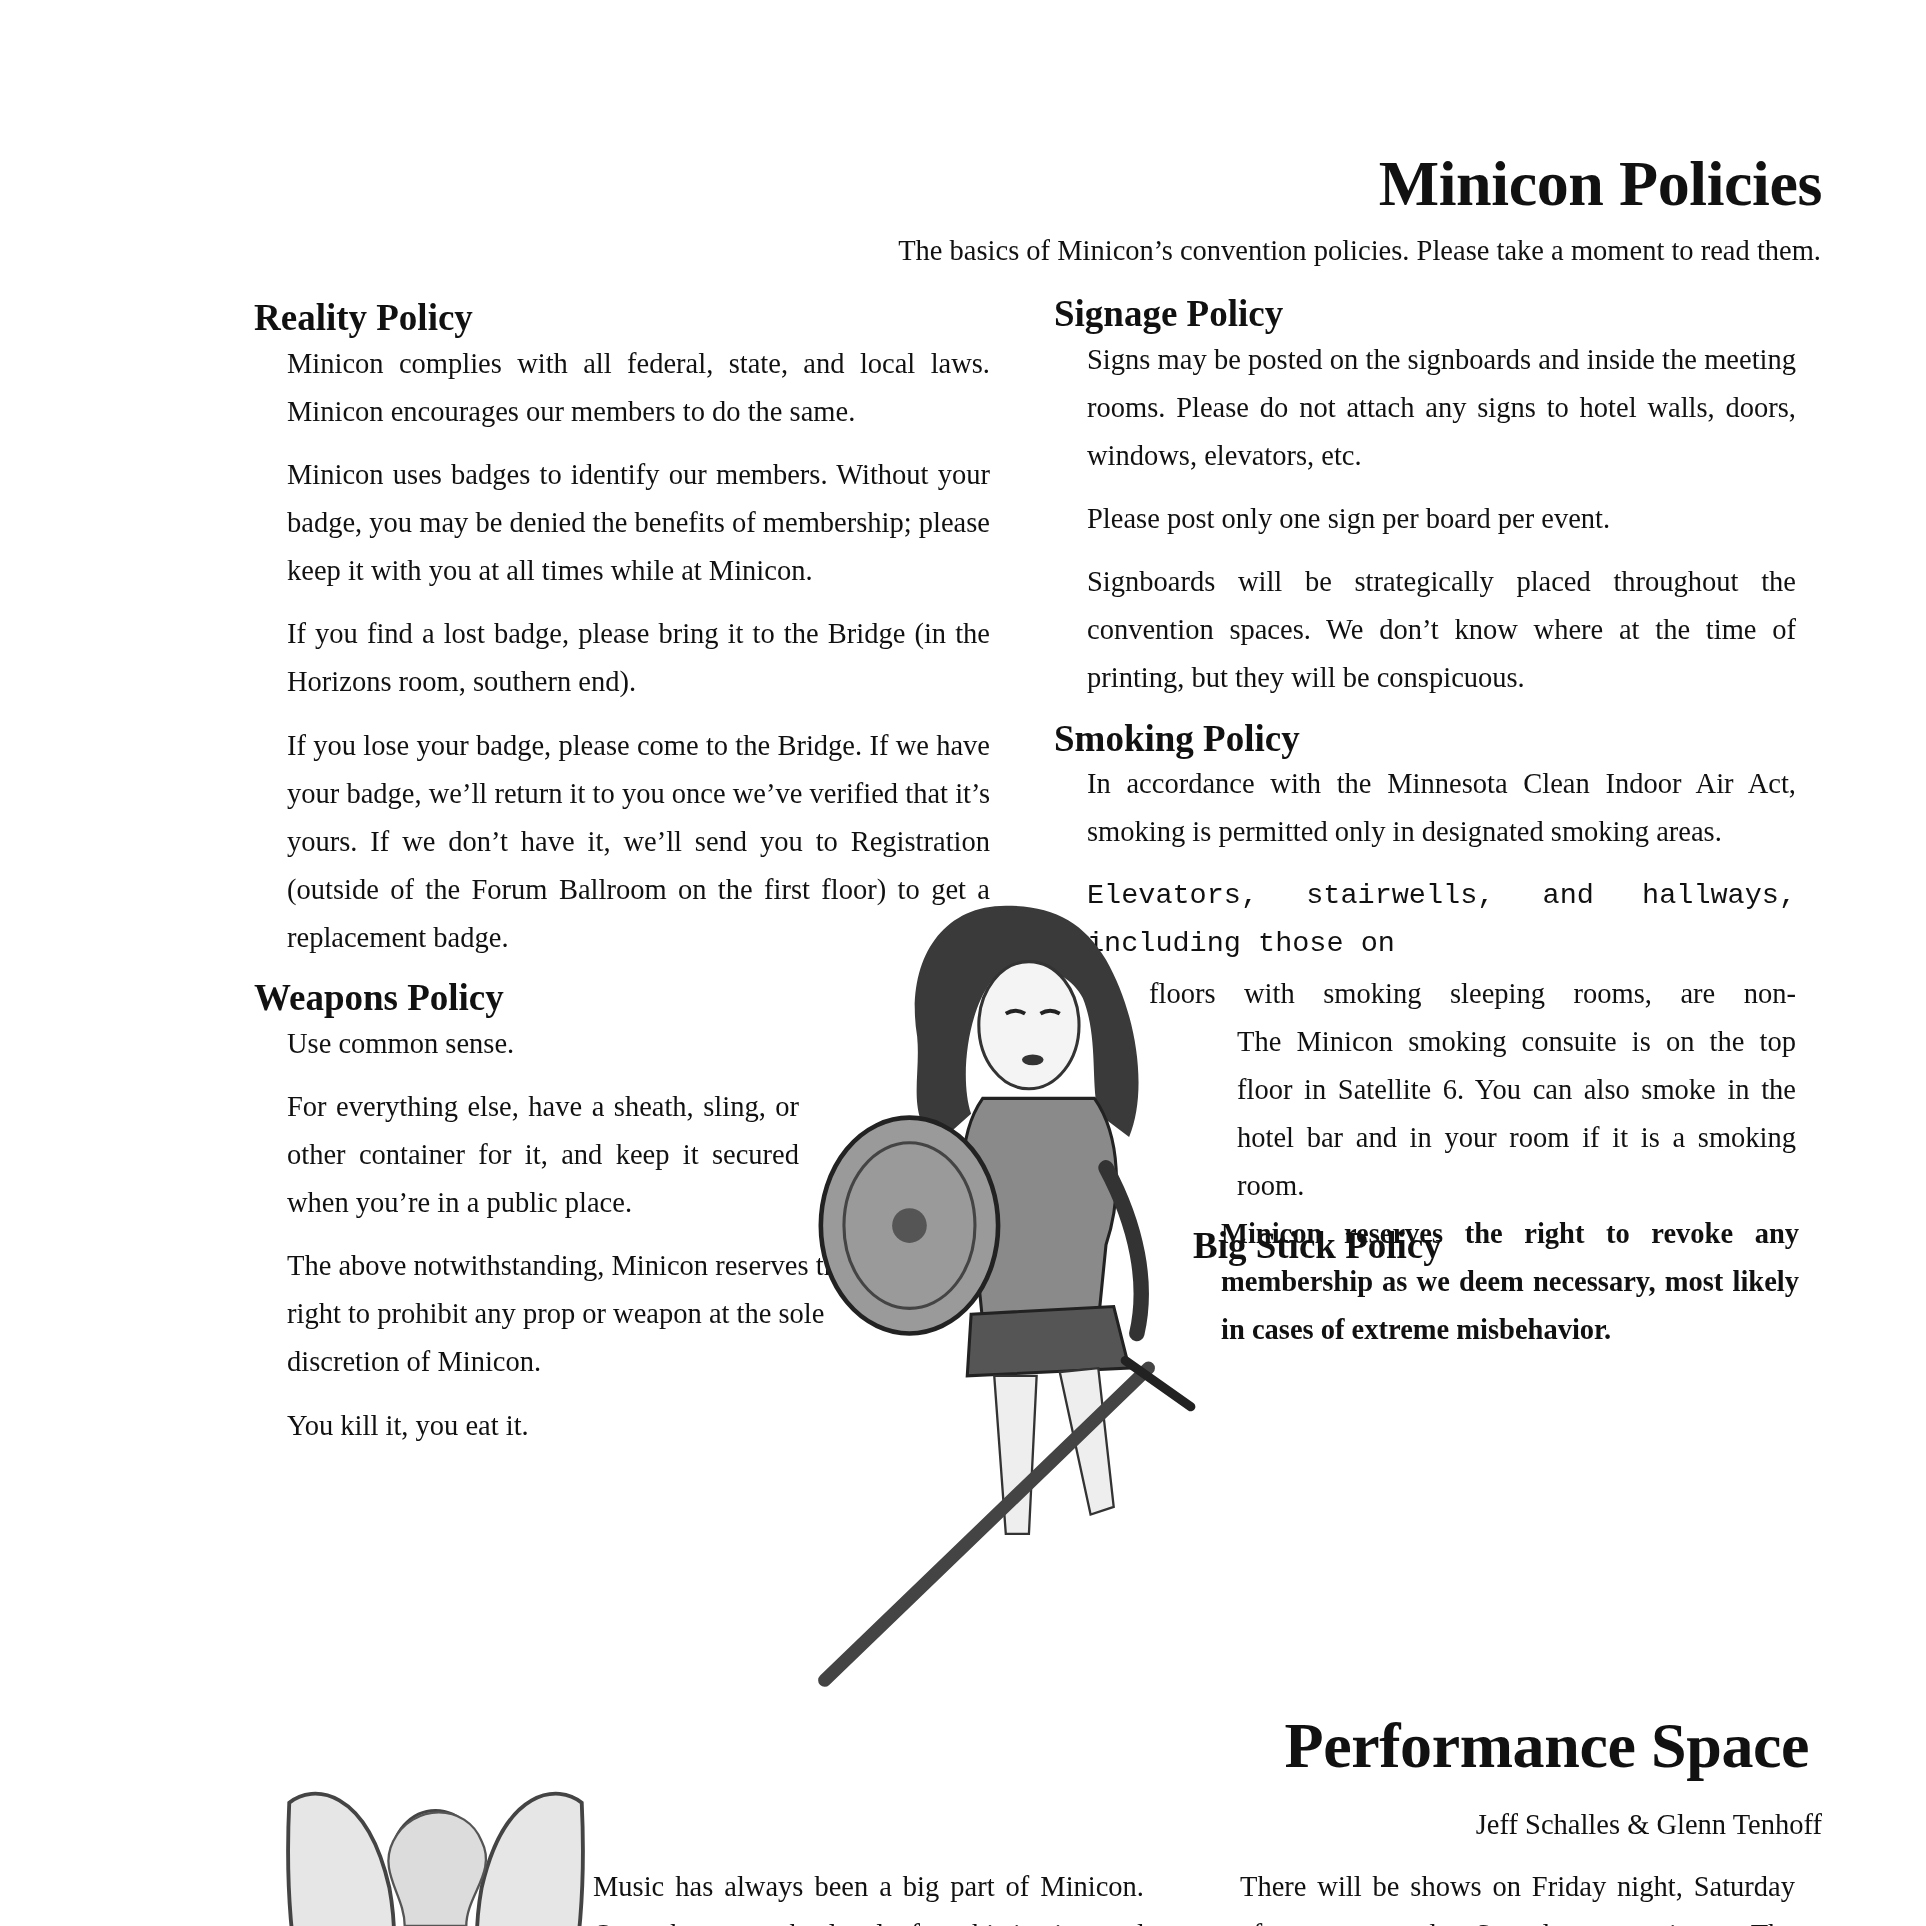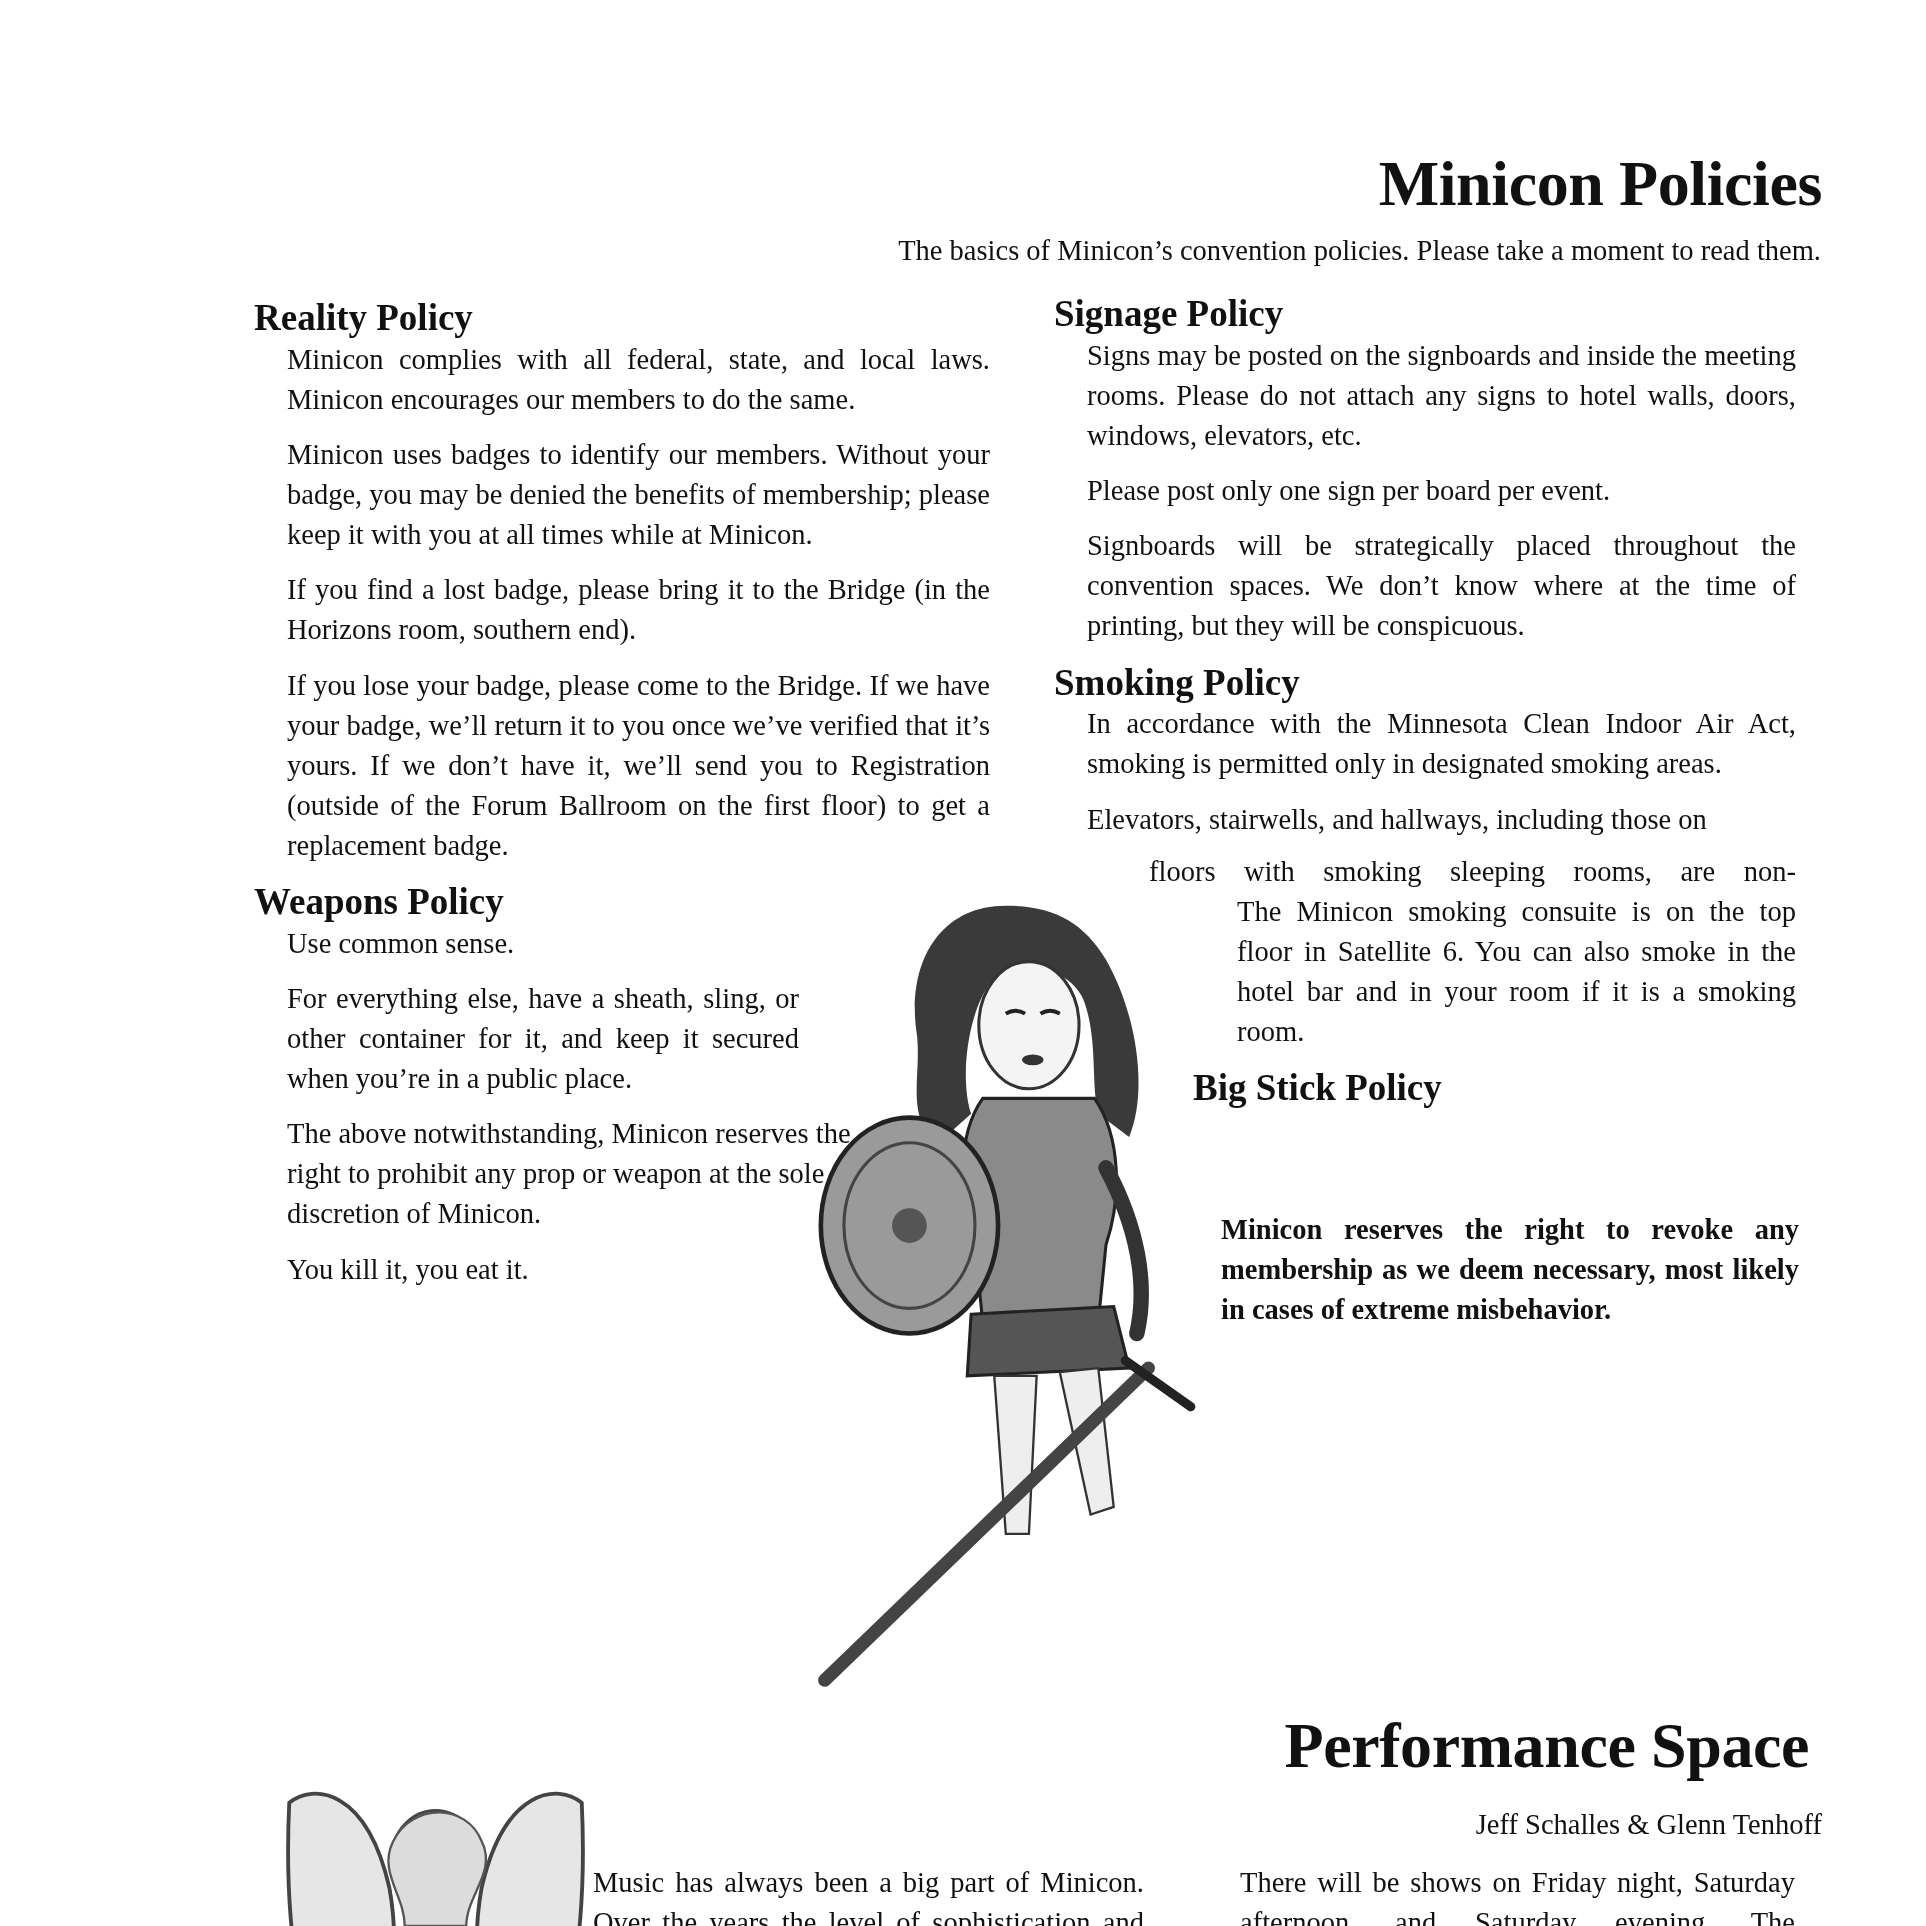--- a/index.html
+++ b/index.html
@@ -9,21 +9,21 @@
       color: #111111;
     }
     .abs { position: absolute; }
     .title {
       font-weight: bold; font-size: 64px; line-height: 1; letter-spacing: -0.4px;
       text-align: center; white-space: nowrap;
     }
     .subtitle { font-size: 28.5px; line-height: 1; text-align: right; white-space: nowrap; }
     .h2 { font-weight: bold; font-size: 37px; line-height: 1.15; margin: 0; }
     .p {
-      font-size: 28.5px; line-height: 40px; margin: 0 0 15.4px 0;
+      font-size: 28.5px; line-height: 48px; margin: 0 0 15.4px 0;
       text-align: justify; text-align-last: left;
     }
     .p.bold { font-weight: bold; }
     .sec { margin-bottom: 10.8px; }
     .indent { padding-left: 33px; }
     svg { display: block; }
   </style>
 </head>
 <body>
 
@@ -61,21 +61,21 @@
     <div class="indent">
       <p class="p">Signs may be posted on the signboards and inside the meeting rooms. Please do not attach any signs to hotel walls, doors, windows, elevators, etc.</p>
       <p class="p">Please post only one sign per board per event.</p>
       <p class="p">Signboards will be strategically placed throughout the convention spaces. We don’t know where at the time of printing, but they will be conspicuous.</p>
     </div>
   </div>
   <div class="sec">
     <h2 class="h2">Smoking Policy</h2>
     <div class="indent">
       <p class="p">In accordance with the Minnesota Clean Indoor Air Act, smoking is permitted only in designated smoking areas.</p>
-      <p class="p" style="margin-bottom:12px;">Elevators, stairwells, and hallways, including those on</p>
+      <p class="p" style="margin-bottom:2px;font-family:Liberation Mono, monospace;">Elevators, stairwells, and hallways, including those on</p>
       <p class="p" style="margin:0 0 0 62px; text-align-last:justify;">floors with smoking sleeping rooms, are non-</p>
       <p class="p" style="margin-left:150px;">The Minicon smoking consuite is on the top floor in Satellite 6. You can also smoke in the hotel bar and in your room if it is a smoking room.</p>
     </div>
   </div>
   <div class="sec" style="padding-left:139px;">
     <h2 class="h2">Big Stick Policy</h2>
   </div>
 </div>
 <p class="abs p bold" style="left:1221px; top:1210px; width:578px;">Minicon reserves the right to revoke any membership as we deem necessary, most likely in cases of extreme misbehavior.</p>
 

